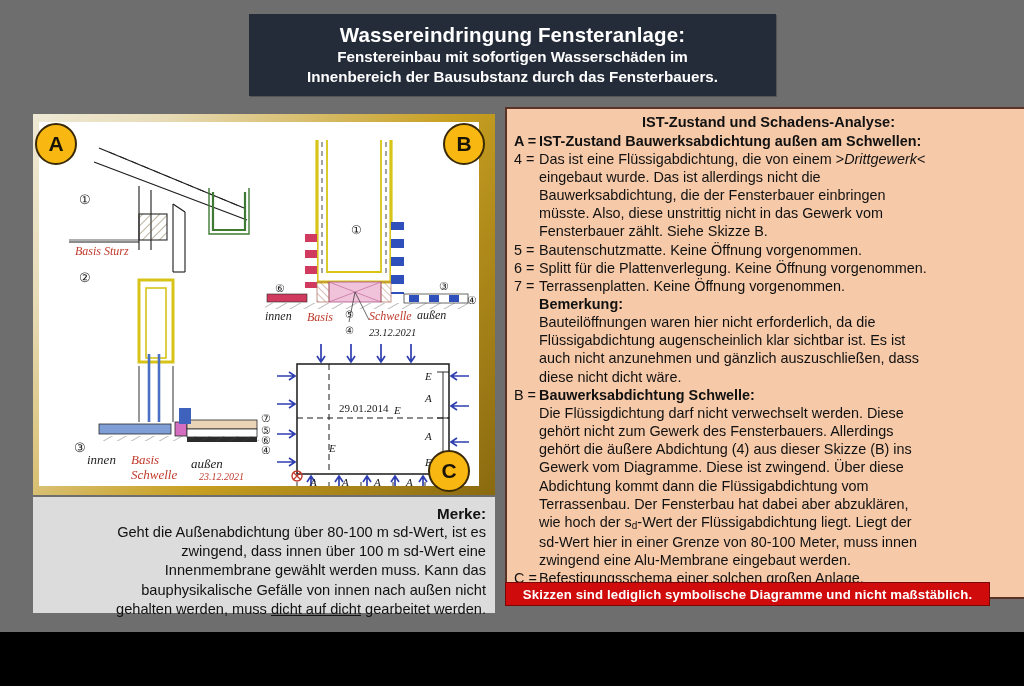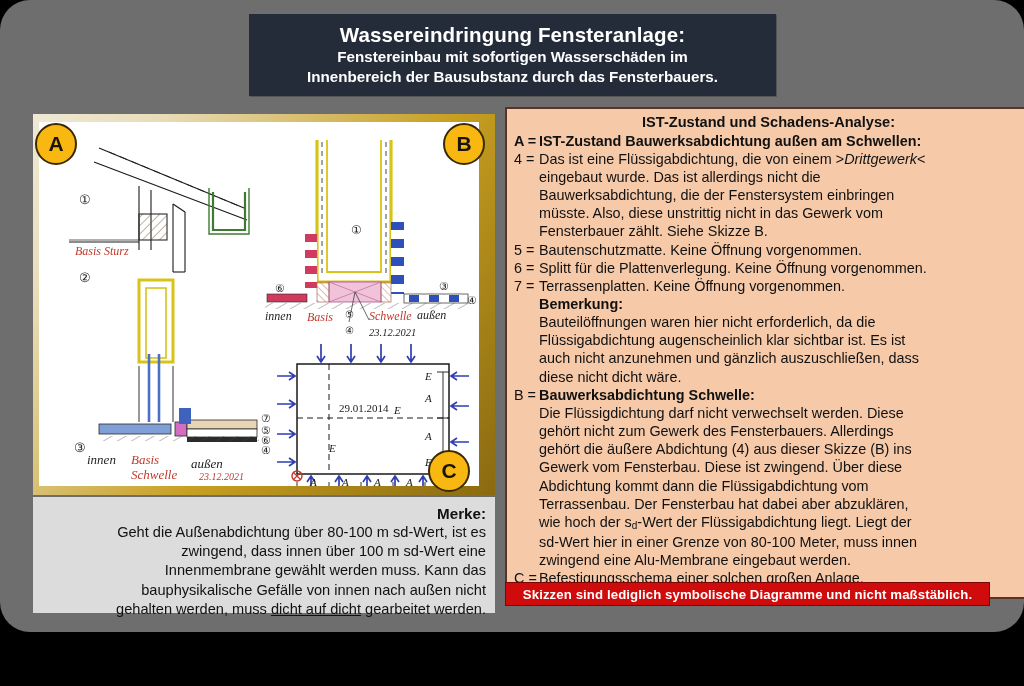--- a/index.html
+++ b/index.html
@@ -6,21 +6,20 @@
   html, body {
     width: 1024px; height: 686px;
     background: #000;
     font-family: "Liberation Sans", sans-serif;
     overflow: hidden;
   }
   #slide {
     position: absolute; left: 0; top: 0;
     width: 1024px; height: 632px;
     background: #6e6e6e;
-    border-radius: 30px;
   }
   #blackbar {
     position: absolute; left: 0; top: 632px;
     width: 1024px; height: 54px;
     background: #000000;
   }
 
   
   #title-box {
     position: absolute; left: 249px; top: 14px;
@@ -353,21 +352,21 @@
     <div class="row">
       <span class="key w-a b">A =</span>
       <span class="txt b">IST-Zustand Bauwerksabdichtung außen am Schwellen:</span>
     </div>
 
     <div class="row">
       <span class="key w-a">4 =</span>
       <span class="txt"><span>Das ist eine Flüssigabdichtung, die von einem &gt;</span><span class="i">Drittgewerk</span><span>&lt;</span></span>
     </div>
     <div class="indent">eingebaut wurde. Das ist allerdings nicht die</div>
-    <div class="indent">Bauwerksabdichtung, die der Fenstersystem einbringen</div>
+    <div class="indent">Bauwerksabdichtung, die der Fensterbauer einbringen</div>
     <div class="indent">müsste. Also, diese unstrittig nicht in das Gewerk vom</div>
     <div class="indent">Fensterbauer zählt. Siehe Skizze B.</div>
 
     <div class="row">
       <span class="key w-a">5 =</span>
       <span class="txt">Bautenschutzmatte. Keine Öffnung vorgenommen.</span>
     </div>
     <div class="row">
       <span class="key w-a">6 =</span>
       <span class="txt">Splitt für die Plattenverlegung. Keine Öffnung vorgenommen.</span>
@@ -383,21 +382,21 @@
     <div class="indent">auch nicht anzunehmen und gänzlich auszuschließen, dass</div>
     <div class="indent">diese nicht dicht wäre.</div>
 
     <div class="row">
       <span class="key w-a">B =</span>
       <span class="txt b">Bauwerksabdichtung Schwelle:</span>
     </div>
     <div class="indent">Die Flüssigdichtung darf nicht verwechselt werden. Diese</div>
     <div class="indent">gehört nicht zum Gewerk des Fensterbauers. Allerdings</div>
     <div class="indent">gehört die äußere Abdichtung (4) aus dieser Skizze (B)  ins</div>
-    <div class="indent">Gewerk vom Fensterbau. Diese ist zwingend. Über diese</div>
+    <div class="indent">Gewerk vom Diagramme. Diese ist zwingend. Über diese</div>
     <div class="indent">Abdichtung kommt dann die Flüssigabdichtung vom</div>
     <div class="indent">Terrassenbau. Der Fensterbau hat dabei aber abzuklären,</div>
     <div class="indent"><span>wie hoch der s</span><sub>d</sub><span>-Wert der Flüssigabdichtung liegt. Liegt der</span></div>
     <div class="indent">sd-Wert hier in einer Grenze von 80-100 Meter, muss innen</div>
     <div class="indent">zwingend eine Alu-Membrane eingebaut werden.</div>
 
     <div class="row">
       <span class="key w-a">C =</span>
       <span class="txt">Befestigungsschema einer solchen großen Anlage.</span>
     </div>

